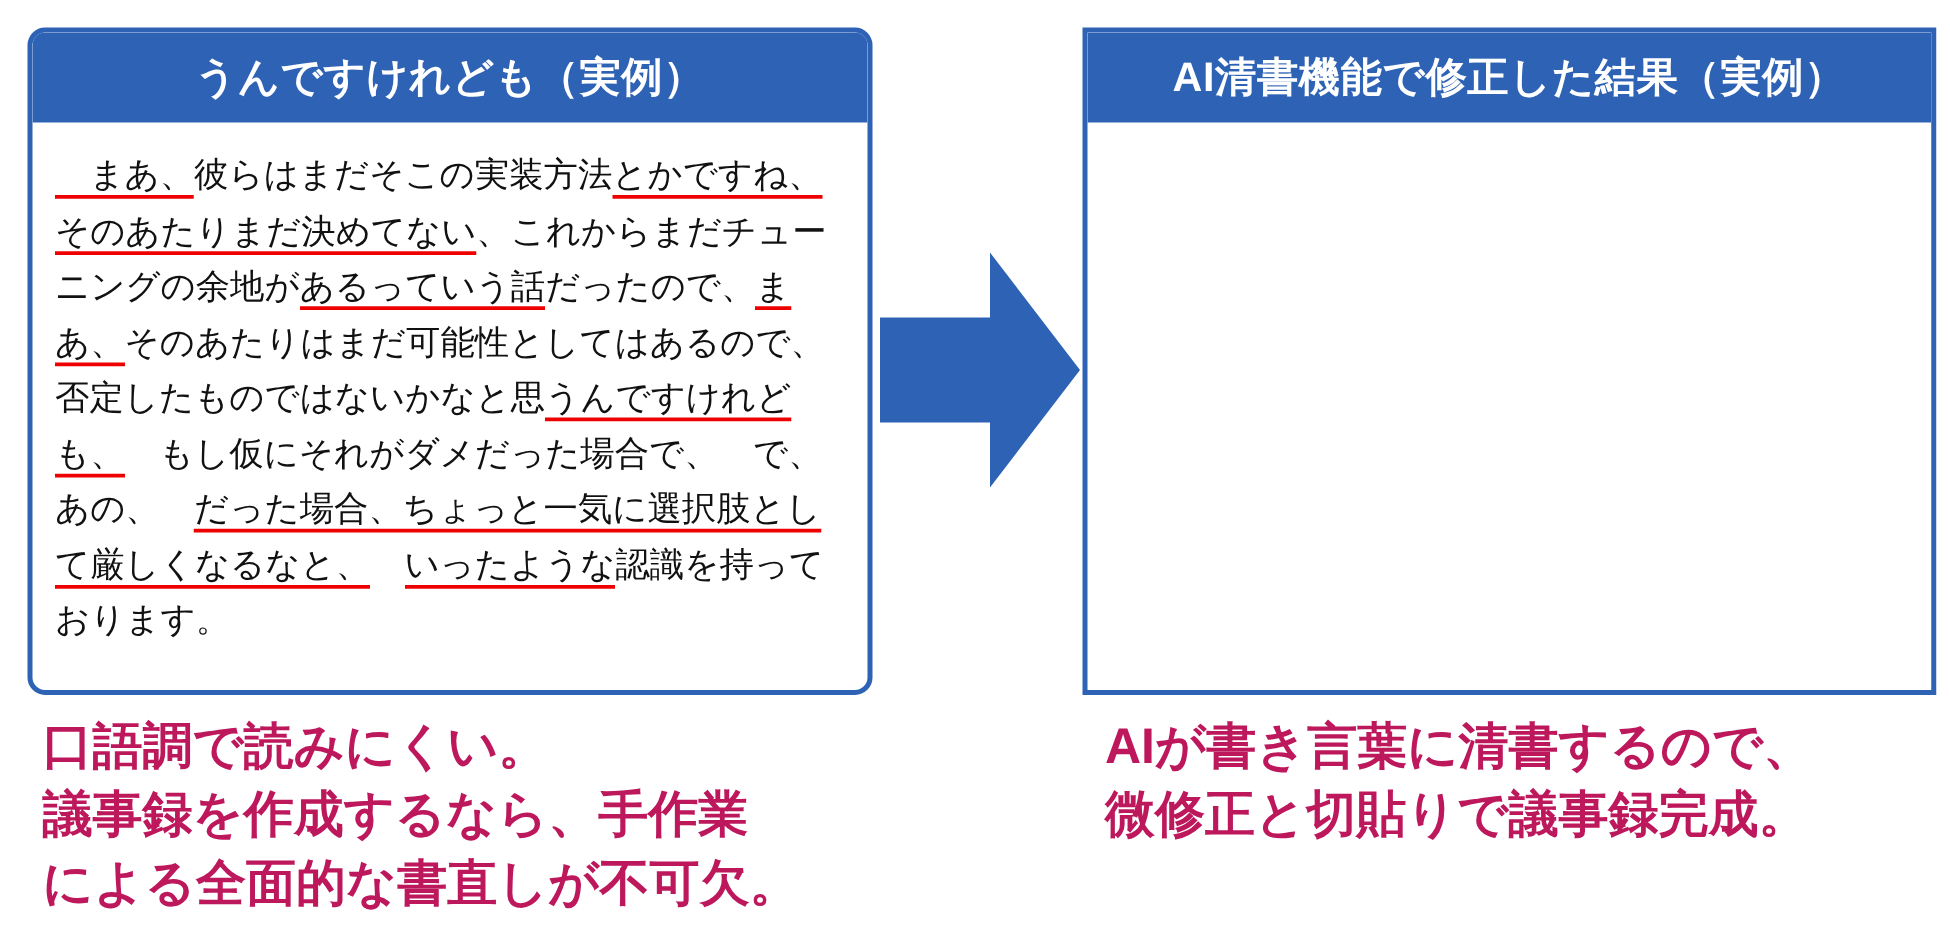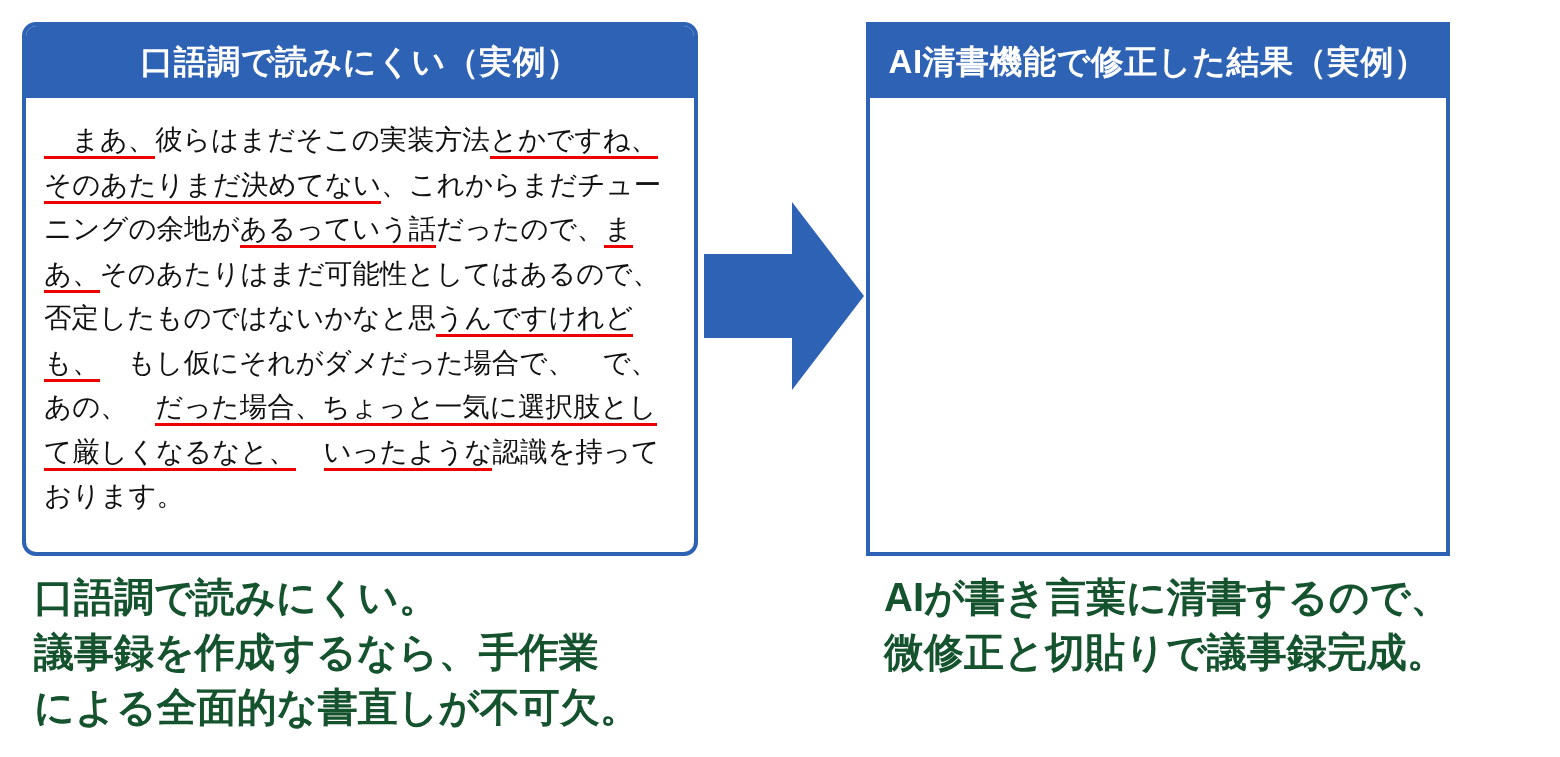--- a/index.html
+++ b/index.html
@@ -32,21 +32,21 @@
   }
   .panel.left {
     left: 22px;
     top: 22px;
     width: 676px;
     height: 534px;
   }
   .panel.right {
     left: 866px;
     top: 22px;
-    width: 584px;
+    width: 683px;
     height: 534px;
     border-radius: 0;
     border-width: 4px;
   }
 
   .panel-header {
     box-sizing: border-box;
     height: 72px;
     background: #2e62b4;
     color: #ffffff;
@@ -84,21 +84,21 @@
     position: absolute;
     left: 704px;
     top: 196px;
     width: 160px;
     height: 200px;
   }
 
   
   .caption {
     position: absolute;
-    color: #14532d;
+    color: #be185d;
     font-weight: bold;
     font-size: 40px;
     line-height: 1.38;
     white-space: pre-line;
   }
   .caption.left {
     left: 34px;
     top: 570px;
     width: 700px;
   }
@@ -107,21 +107,21 @@
     top: 570px;
     width: 700px;
   }
 </style>
 </head>
 <body>
 
 <div class="stage">
 
   <div class="panel left">
-    <div class="panel-header">口語調で読みにくい（実例）</div>
+    <div class="panel-header">うんですけれども（実例）</div>
     <div class="panel-body" id="left-body"><span class="u">　まあ、</span><span>彼らはまだそこの実装方法</span><span class="u">とかですね、そのあたりまだ決めてない</span><span>、これからまだチューニングの余地が</span><span class="u">あるっていう話</span><span>だったので、</span><span class="u">まあ、</span><span>そのあたりはまだ可能性としてはあるので、　否定したものではないかなと思</span><span class="u">うんですけれども、</span><span>　もし仮にそれがダメだった場合で、　で、あの、　</span><span class="u">だった場合、ちょっと一気に選択肢として厳しくなるなと、</span><span>　</span><span class="u">いったような</span><span>認識を持っております。</span></div>
   </div>
 
   <div class="arrow">
     <svg viewBox="0 0 160 200" width="160" height="200" aria-hidden="true">
       <polygon points="0,58 88,58 88,6 160,100 88,194 88,142 0,142" fill="#2e62b4"></polygon>
     </svg>
   </div>
 
   <div class="panel right">

